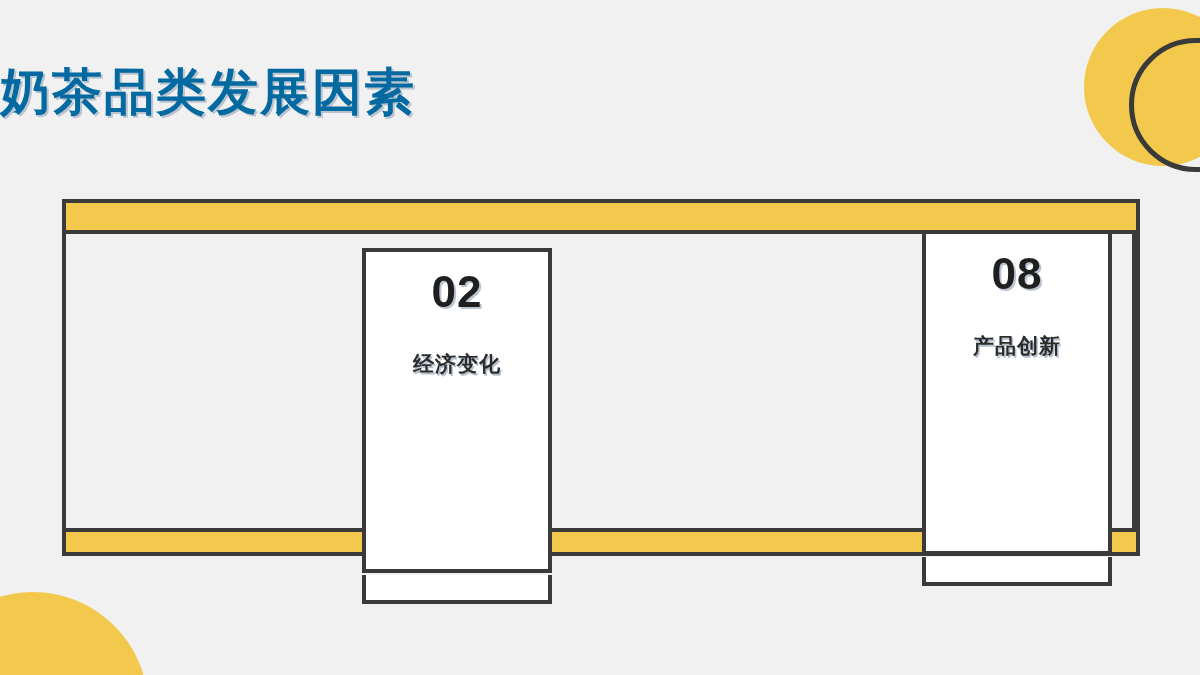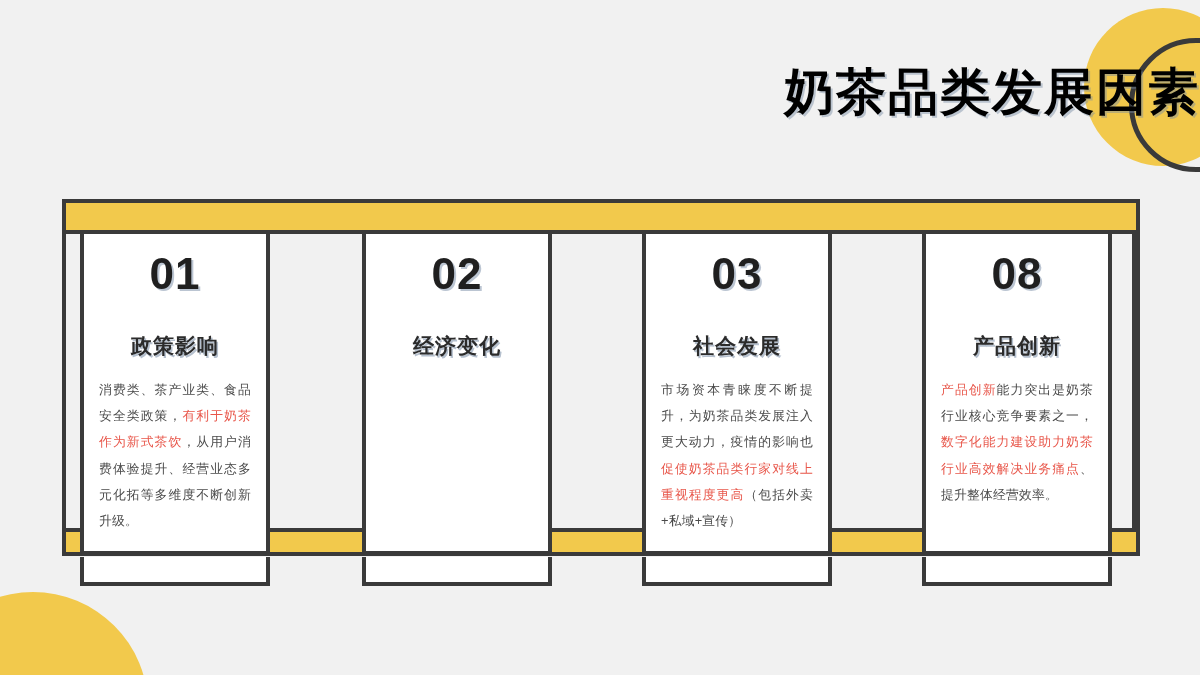--- a/index.html
+++ b/index.html
@@ -57,26 +57,26 @@
     background: #f2c94c;
     z-index: 1;
   }
 
   
   .title {
     position: absolute;
     top: 62px;
     left: 0;
     width: 1200px;
-    text-align: right;
+    text-align: left;
     font-size: 50px;
     line-height: 1.2;
     font-weight: bold;
     letter-spacing: 2px;
-    color: #000000;
+    color: #0369a1;
     text-shadow: 2px 2px 0 rgba(120,140,165,0.45);
     z-index: 5;
   }
 
   
   .band {
     position: absolute;
     left: 62px;
     top: 199px;
     width: 1078px;
@@ -146,67 +146,50 @@
     line-height: 2.05;
     color: #4a4a4a;
     text-align: justify;
     text-align-last: left;
     width: 100%;
     letter-spacing: 0.2px;
   }
   .hl { color: #e8564a; }
 
   .card-1 { left: 80px; }
-  .card-2 { left: 362px; }
+  .card-2 { left: 362px; margin-top: 18px; }
   .card-3 { left: 642px; }
   .card-4 { left: 922px; }
 </style>
 </head>
 <body>
 
 <div class="slide">
 
   <div class="deco-circle-yellow-tr"></div>
   <div class="deco-ring-tr"></div>
   <div class="deco-circle-yellow-bl"></div>
 
   <div class="title">奶茶品类发展因素</div>
 
   <div class="band">
     <div class="band-inner"></div>
   </div>
 
-  <div class="card card-1">
-    <div class="card-body">
-      <div class="card-num">01</div>
-      <div class="card-heading">政策影响</div>
-      <div class="card-text"><span>消费类、茶产业类、食品安全类政策，</span><span class="hl">有利于奶茶作为新式茶饮</span><span>，从用户消费体验提升、经营业态多元化拓等多维度不断创新升级。</span></div>
-    </div>
-    <div class="card-foot"></div>
-  </div>
 
   <div class="card card-2">
     <div class="card-body">
       <div class="card-num">02</div>
       <div class="card-heading">经济变化</div>
     </div>
     <div class="card-foot"></div>
   </div>
 
-  <div class="card card-3">
-    <div class="card-body">
-      <div class="card-num">03</div>
-      <div class="card-heading">社会发展</div>
-      <div class="card-text"><span>市场资本青睐度不断提升，为奶茶品类发展注入更大动力，疫情的影响也</span><span class="hl">促使奶茶品类行家对线上重视程度更高</span><span>（包括外卖+私域+宣传）</span></div>
-    </div>
-    <div class="card-foot"></div>
-  </div>
 
   <div class="card card-4">
     <div class="card-body">
       <div class="card-num">08</div>
       <div class="card-heading">产品创新</div>
-      <div class="card-text"><span class="hl">产品创新</span><span>能力突出是奶茶行业核心竞争要素之一，</span><span class="hl">数字化能力建设助力奶茶行业高效解决业务痛点</span><span>、提升整体经营效率。</span></div>
     </div>
     <div class="card-foot"></div>
   </div>
 
 </div>
 
 </body></html>

